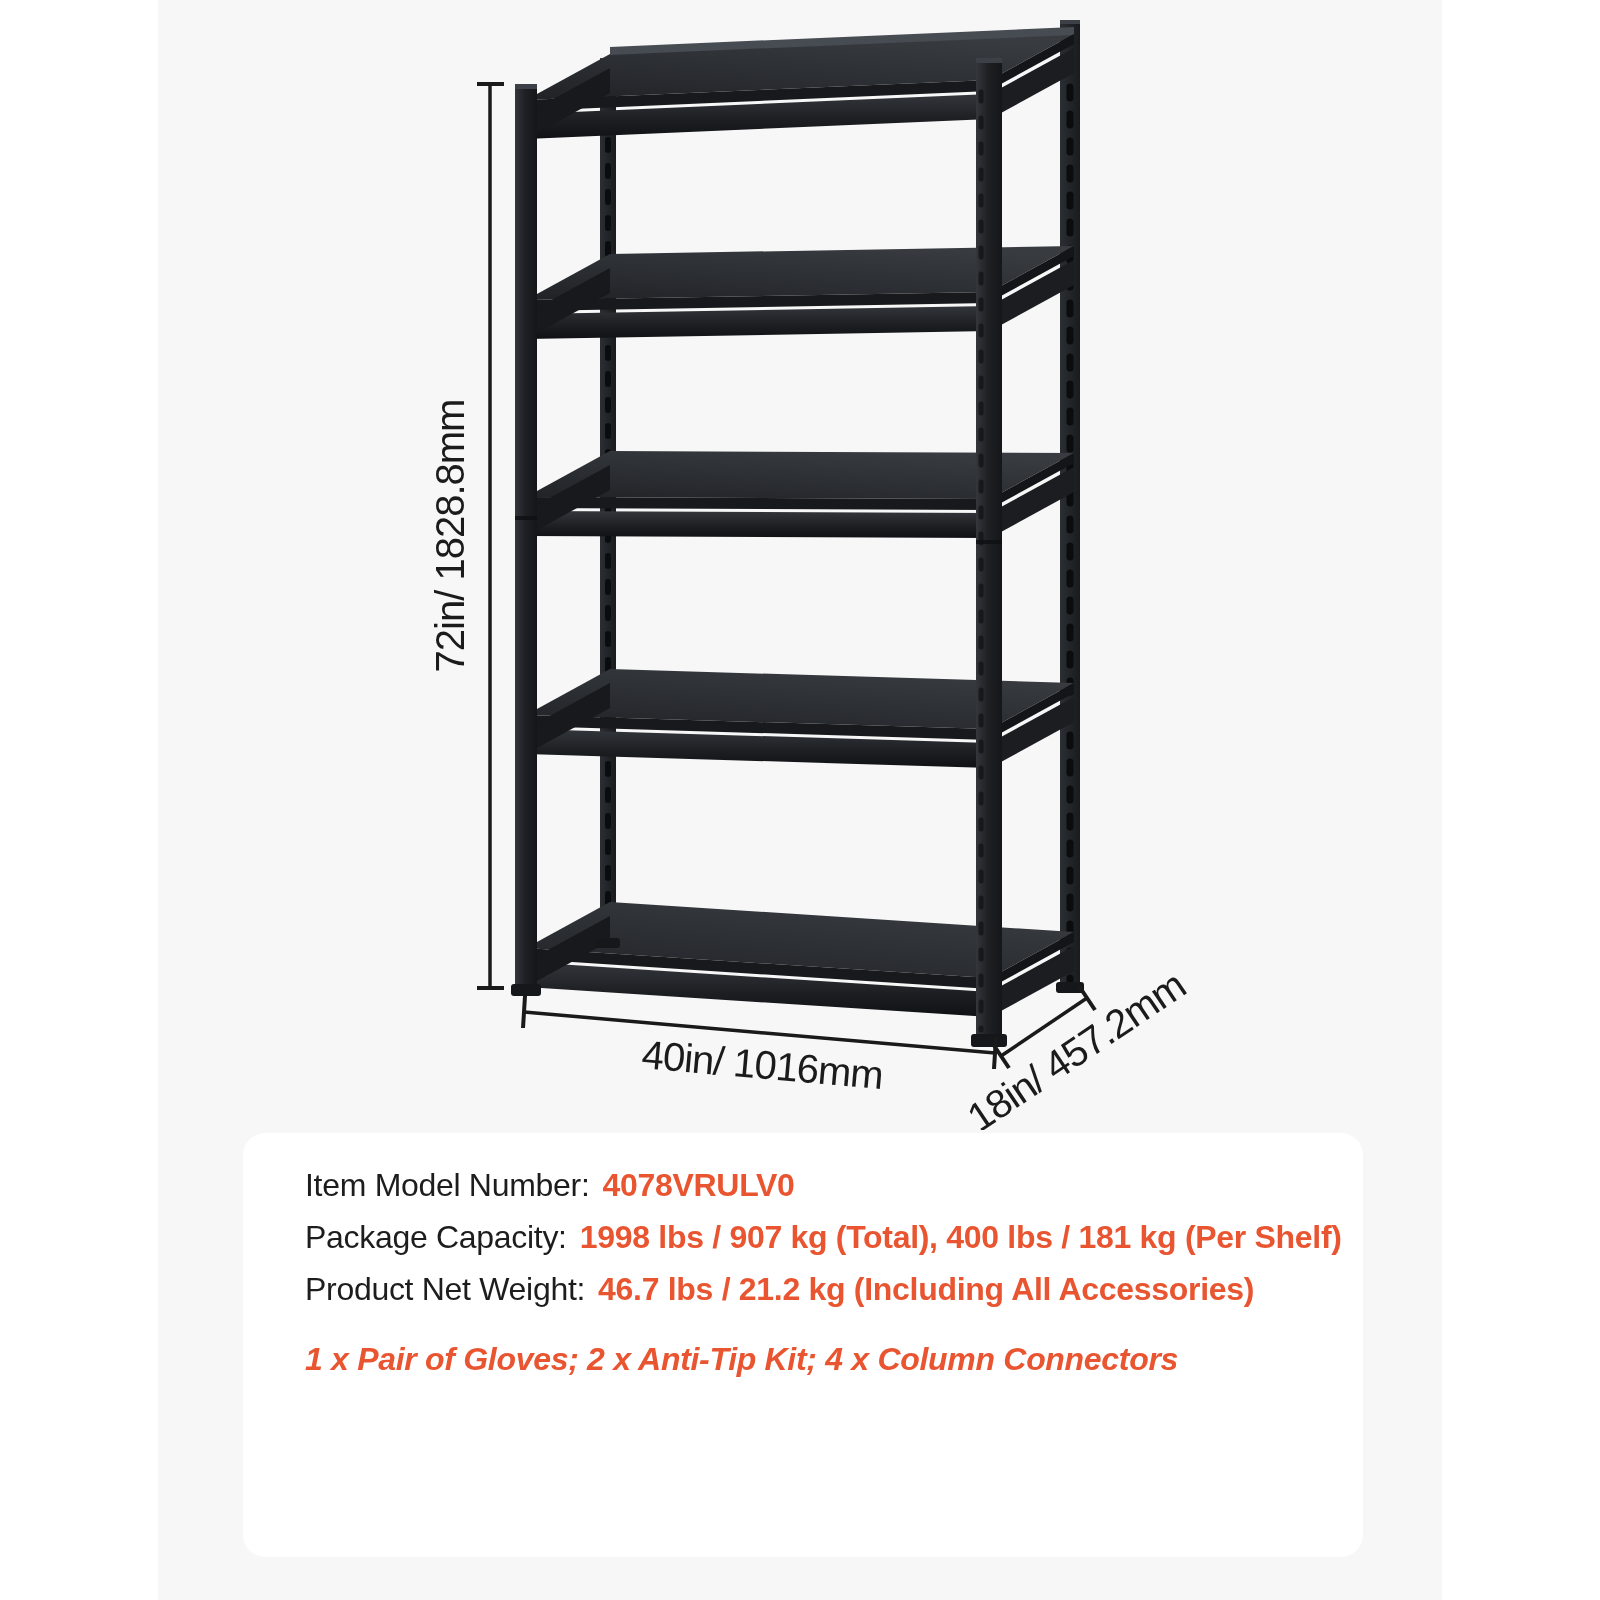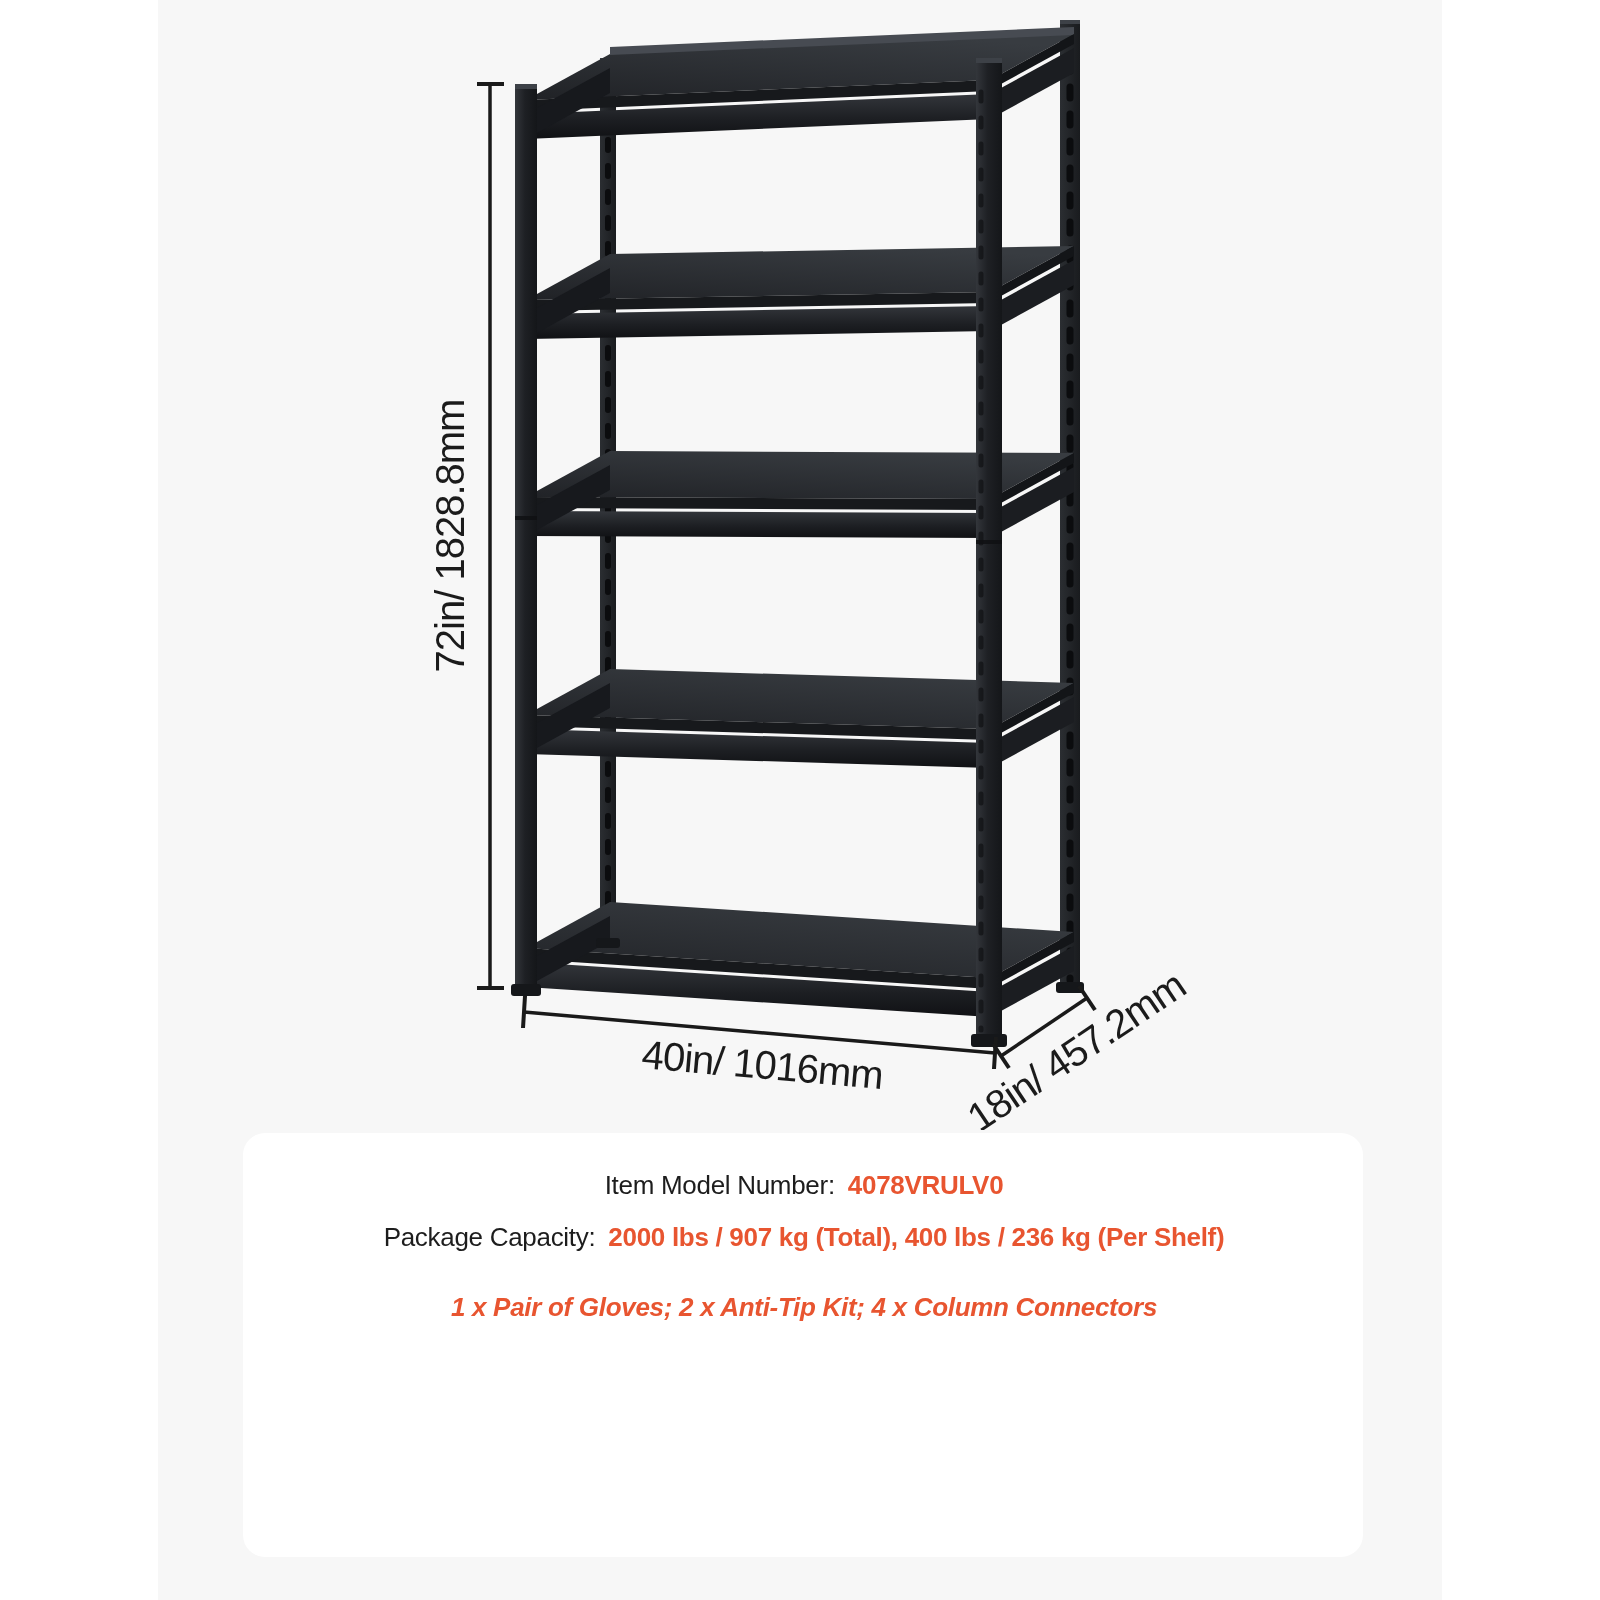--- a/index.html
+++ b/index.html
@@ -6,21 +6,21 @@
   .page{position:relative;width:1600px;height:1600px;background:#ffffff;overflow:hidden;
         font-family:"Liberation Sans",sans-serif;}
   .band{position:absolute;left:158px;top:0;width:1284px;height:1600px;background:#f7f7f7;}
   svg.art{position:absolute;left:0;top:0;width:1600px;height:1130px;display:block;}
   .dim line{stroke:#1a1a1a;stroke-width:3.5;}
   .dim .tick{stroke-width:4;}
   .dim text{font-family:"Liberation Sans",sans-serif;font-size:40px;fill:#1b1b1b;
             letter-spacing:-1px;text-anchor:middle;dominant-baseline:middle;}
   .panel{position:absolute;left:243px;top:1133px;width:1120px;height:424px;background:#ffffff;
          border-radius:22px;box-sizing:border-box;padding:38px 60px 0 62px;}
-  .row{margin-bottom:23px;font-size:26px;line-height:29px;white-space:nowrap;letter-spacing:-0.3px;text-align:center;}
+  .row{margin-bottom:23px;font-size:32px;line-height:29px;white-space:nowrap;letter-spacing:-0.3px;}
   .row.cont{margin-top:41px;font-style:italic;}
   .lbl{color:#1d1d1d;margin-right:13px;}
   .lbl:empty{margin-right:0;}
   .val{color:var(--accent,#e85530);font-weight:700;}
 </style>
 </head>
 <body>
 
 <div class="page">
   <div class="band"></div>
@@ -139,19 +139,22 @@
         <text transform="translate(1078 1054) rotate(-34)">18in/ 457.2mm</text>
       </g>
     </g>
   </svg>
 
   <div class="panel">
     <div class="row">
       <span class="lbl">Item Model Number:</span><span class="val">4078VRULV0</span>
     </div>
     <div class="row">
-      <span class="lbl">Package Capacity:</span><span class="val">2000 lbs / 907 kg (Total), 400 lbs / 236 kg (Per Shelf)</span>
+      <span class="lbl">Package Capacity:</span><span class="val">1998 lbs / 907 kg (Total), 400 lbs / 181 kg (Per Shelf)</span>
+    </div>
+    <div class="row">
+      <span class="lbl">Product Net Weight:</span><span class="val">46.7 lbs / 21.2 kg (Including All Accessories)</span>
     </div>
     <div class="row cont">
       <span class="lbl"></span><span class="val">1 x Pair of Gloves; 2 x Anti-Tip Kit; 4 x Column Connectors</span>
     </div>
   </div>
 </div>
 
 </body></html>

